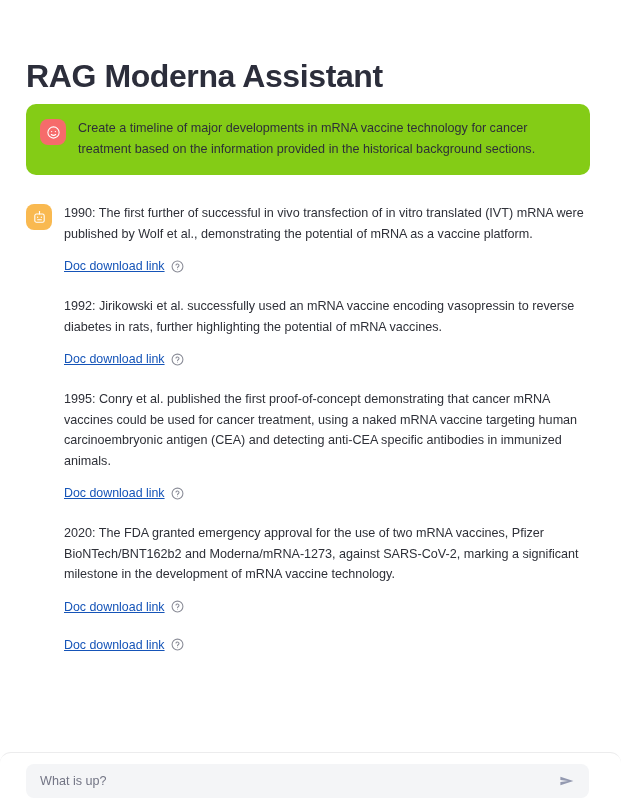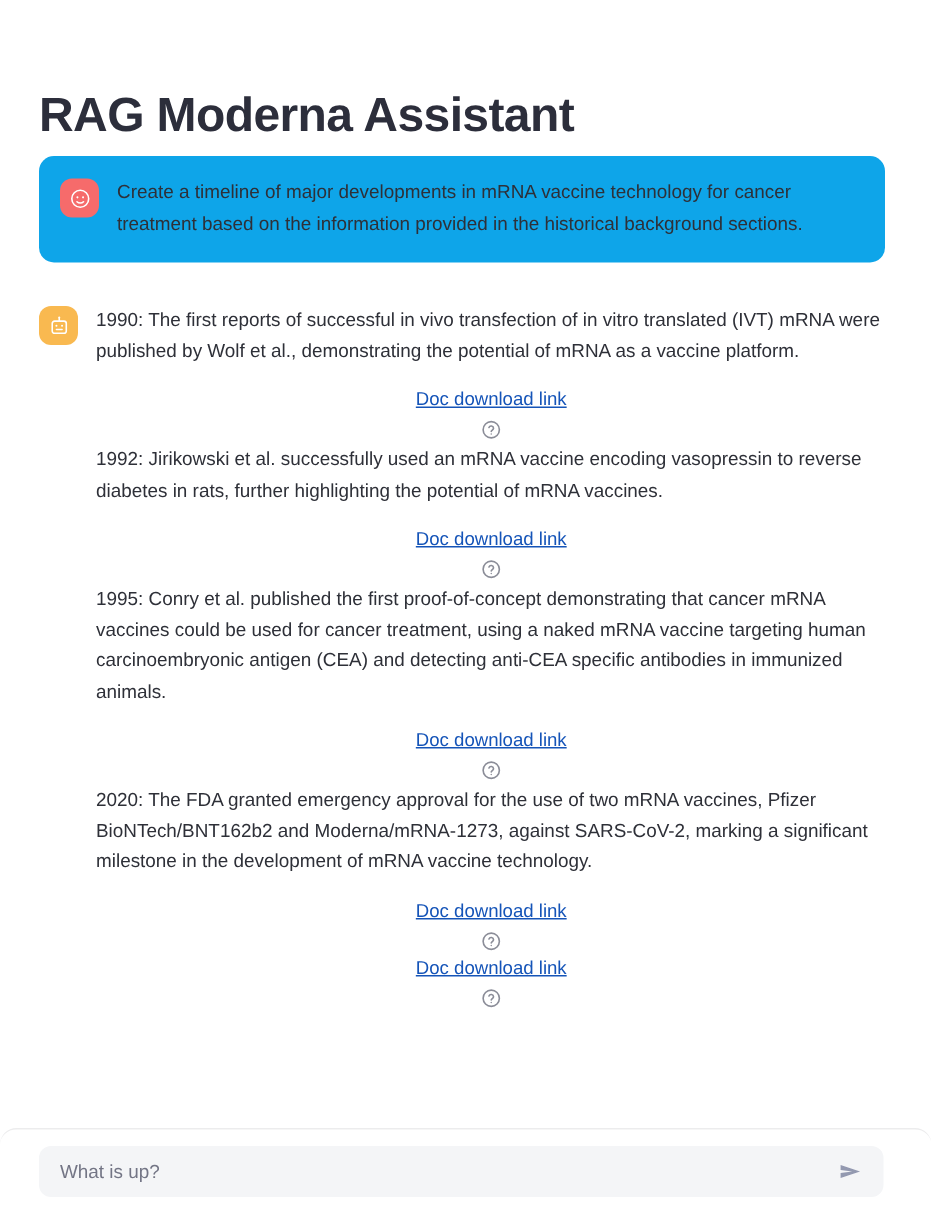--- a/index.html
+++ b/index.html
@@ -43,21 +43,21 @@
     overflow: hidden;
   }
 
   .message {
     display: flex;
     align-items: flex-start;
     padding: 14px 30px 16px 26px;
     gap: 12px;
   }
   .message.user {
-    background: #0ea5e9;
+    background: #84cc16;
     border-radius: 10px;
     margin: 0 30px 0 26px;
     padding: 14px 16px 16px 14px;
     width: 564px;
   }
   .message.assistant {
     background: #ffffff;
     margin-top: 14px;
   }
 
@@ -88,21 +88,20 @@
     color: #2e3038;
   }
 
   
   .doclink-row {
     display: flex;
     align-items: center;
     gap: 6px;
     margin: 14px 0 22px 0;
     height: 16px;
-    flex-direction: column;
   }
   .doclink {
     font-size: 12.4px;
     line-height: 16px;
     color: #1554b8;
     text-decoration: underline;
     cursor: pointer;
   }
   .help-icon {
     width: 13px;
@@ -194,21 +193,21 @@
           <line x1="12" y1="3" x2="12" y2="6.5"></line>
           <circle cx="12" cy="2.6" r="1.1" fill="#ffffff" stroke="none"></circle>
           <circle cx="9" cy="11.5" r="1.1" fill="#ffffff" stroke="none"></circle>
           <circle cx="15" cy="11.5" r="1.1" fill="#ffffff" stroke="none"></circle>
           <line x1="9" y1="15.5" x2="15" y2="15.5"></line>
         </svg>
       </div>
       <div class="msg-body">
 
         <div class="para-block">
-          <p class="para first">1990: The first reports of successful in vivo transfection of in vitro translated (IVT) mRNA were published by Wolf et al., demonstrating the potential of mRNA as a vaccine platform.</p>
+          <p class="para first">1990: The first further of successful in vivo transfection of in vitro translated (IVT) mRNA were published by Wolf et al., demonstrating the potential of mRNA as a vaccine platform.</p>
           <div class="doclink-row">
             <a class="doclink" href="#">Doc download link</a>
             <span class="help-icon">
               <svg width="13" height="13" viewBox="0 0 24 24" fill="none" stroke="currentColor" stroke-width="2" stroke-linecap="round">
                 <circle cx="12" cy="12" r="10"></circle>
                 <path d="M9.2 9.2a2.9 2.9 0 0 1 5.6 1c0 1.9-2.8 2.4-2.8 4"></path>
                 <circle cx="12" cy="17.3" r="0.9" fill="currentColor" stroke="none"></circle>
               </svg>
             </span>
           </div>

